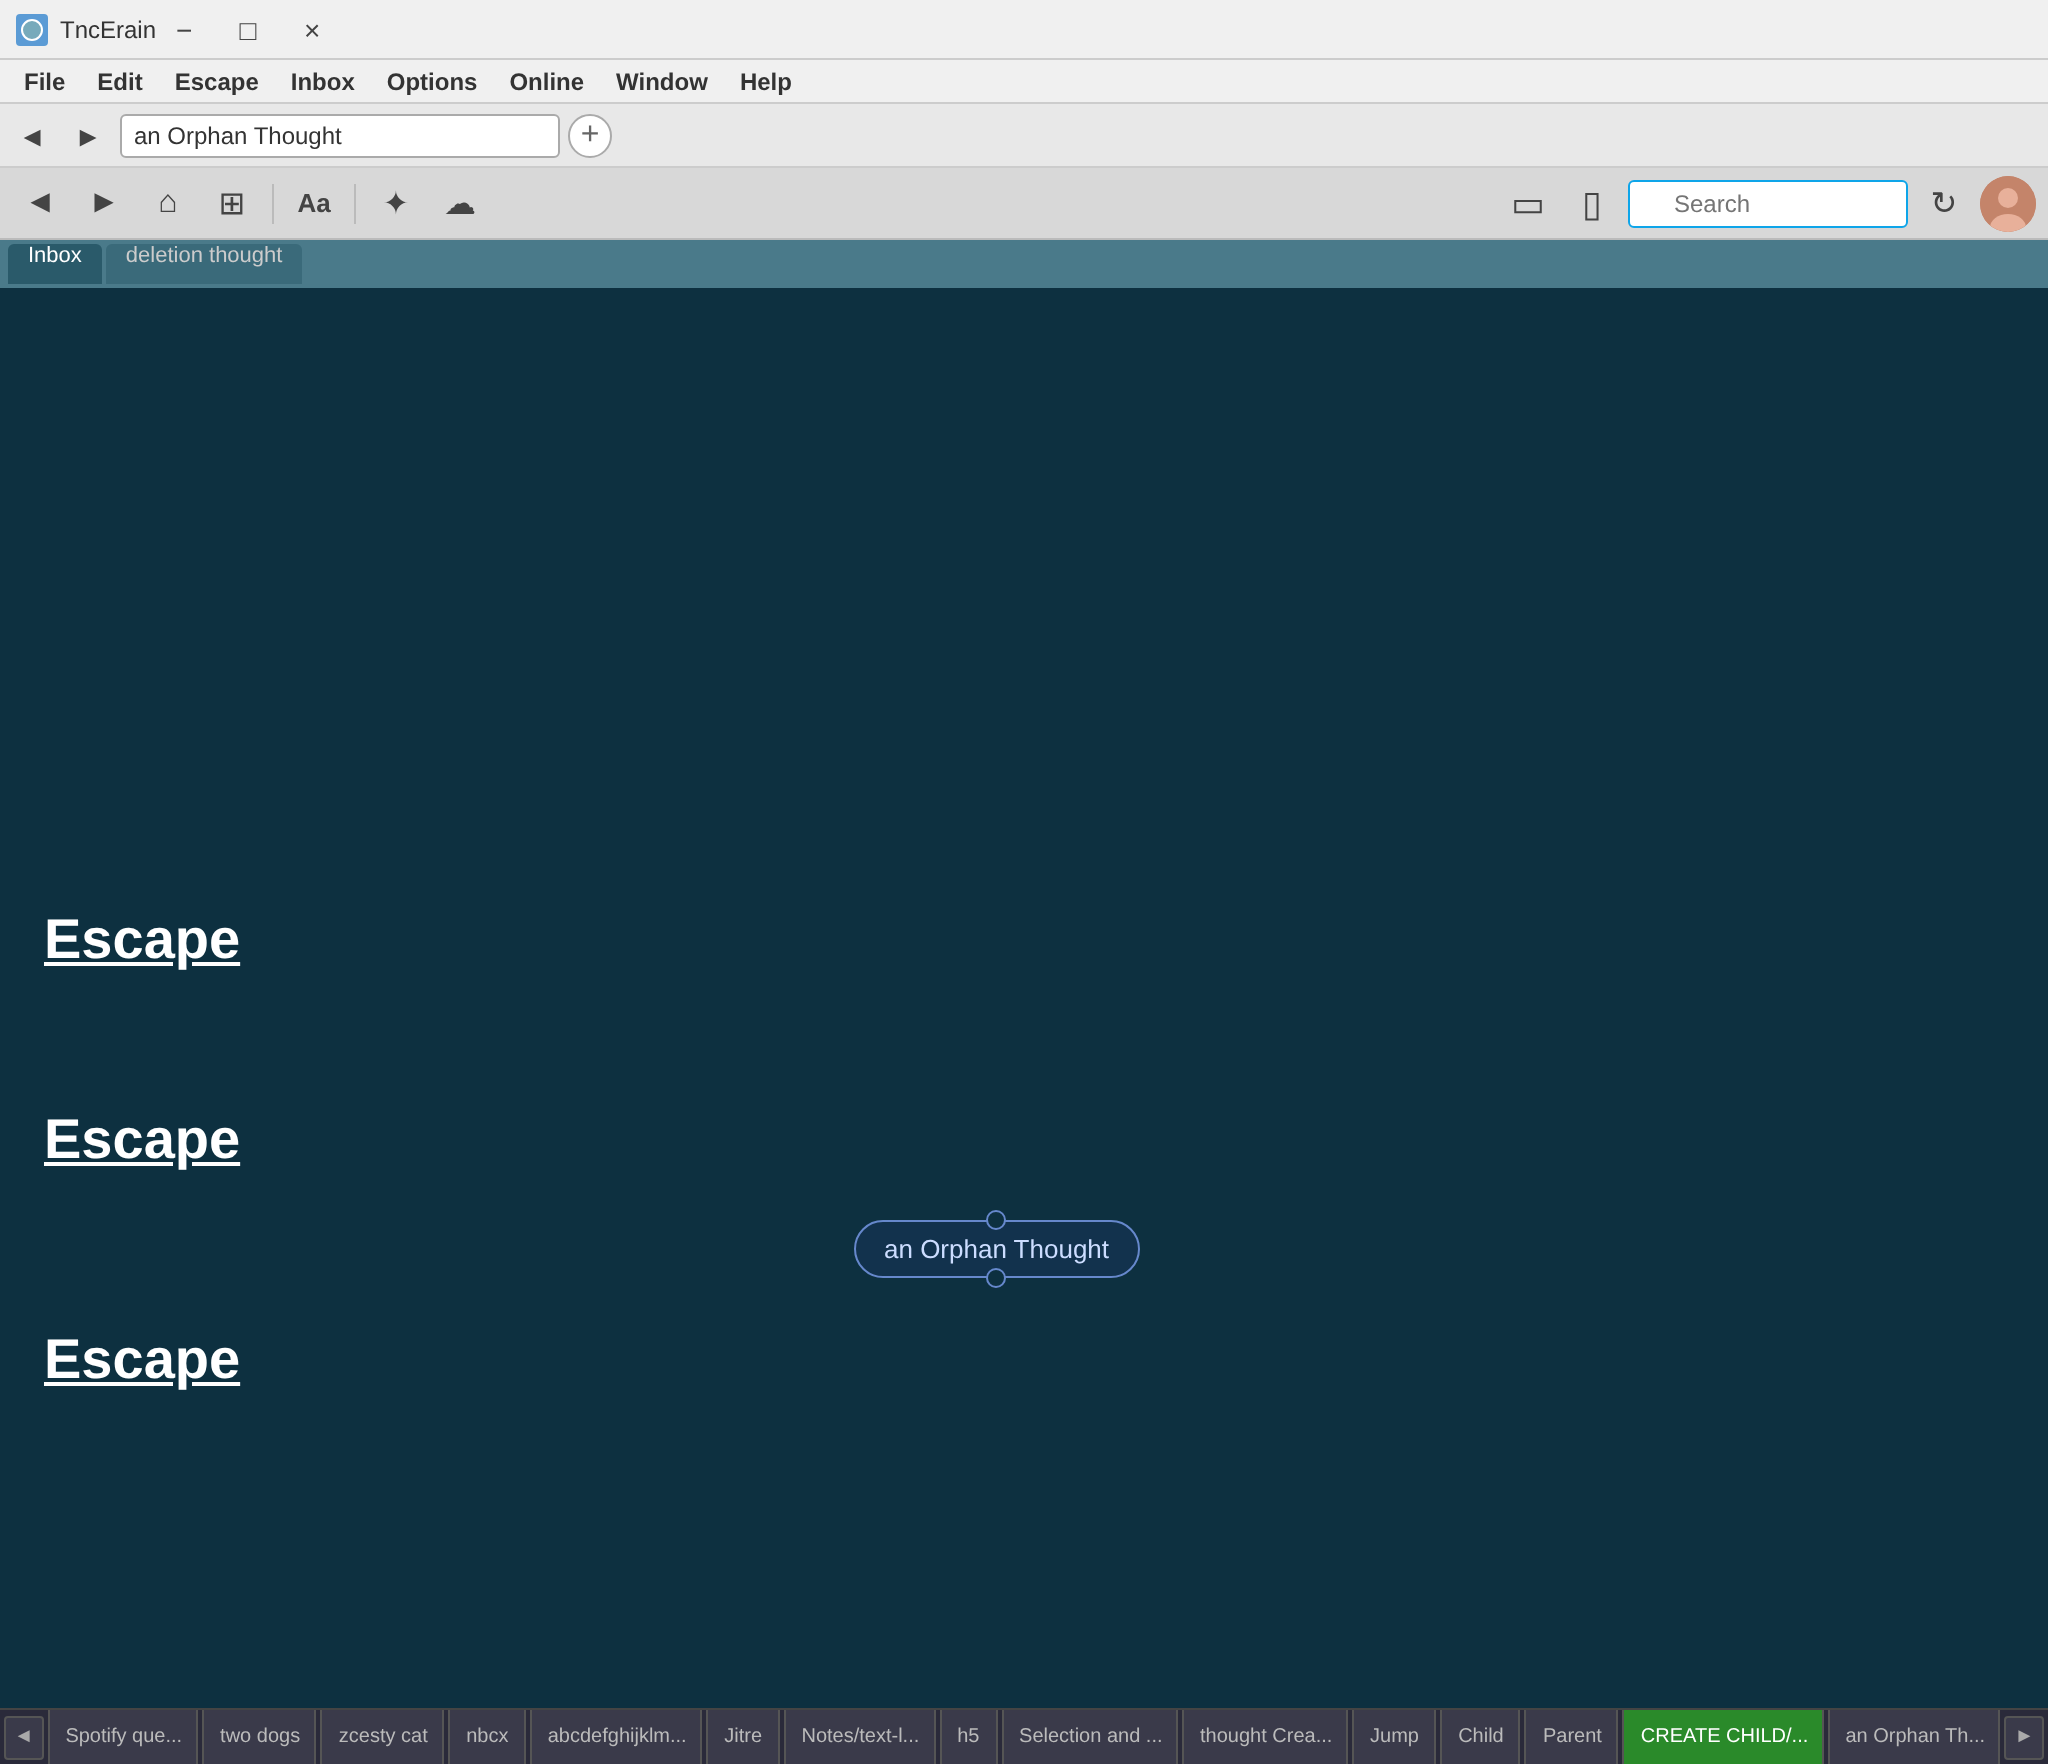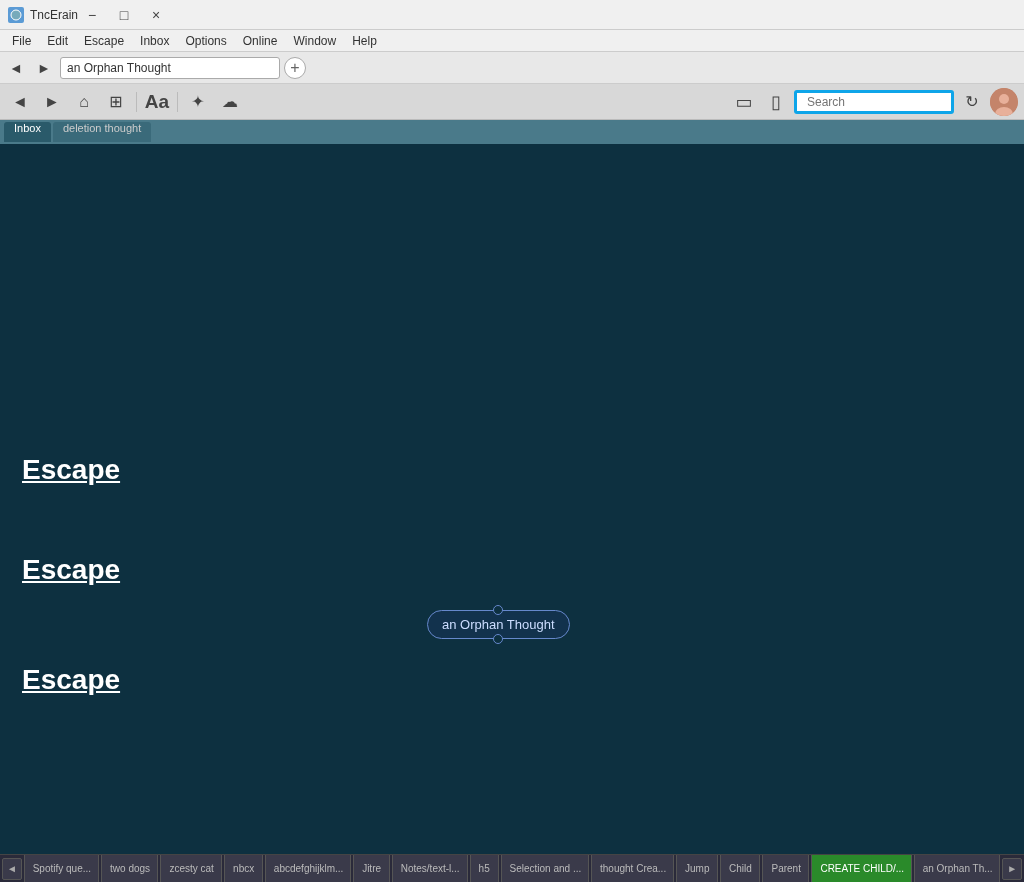--- a/index.html
+++ b/index.html
@@ -46,20 +46,21 @@
     }
 
     
     .menubar {
       height: 22px;
       background: #f0f0f0;
       display: flex;
       align-items: center;
       padding: 0 4px;
       border-bottom: 1px solid #ccc;
+      font-weight: bold;
     }
     .menu-item {
       padding: 2px 8px;
       font-size: 12px;
       cursor: pointer;
       color: #333;
     }
 
     
     .navbar {
@@ -132,24 +133,24 @@
       margin: 0 2px;
     }
     .toolbar-right {
       margin-left: auto;
       display: flex;
       align-items: center;
       gap: 4px;
     }
     .search-box {
       height: 24px;
-      width: 160px;
-      border: 3px solid #0ea5e9;
+      width: 140px;
+      border: 1px solid #0ea5e9;
       border-radius: 3px;
-      padding: 0 10px;
+      padding: 0 22px;
       font-size: 12px;
       background: white;
     }
     .avatar {
       width: 28px; height: 28px;
       border-radius: 50%;
       background: #c4846a;
       overflow: hidden;
       display: flex; align-items: center; justify-content: center;
       font-size: 16px;
@@ -317,21 +318,21 @@
   </div>
   <button class="nav-plus-btn">+</button>
 </div>
 
 <div class="toolbar">
   <button class="toolbar-btn">◄</button>
   <button class="toolbar-btn">►</button>
   <button class="toolbar-btn">⌂</button>
   <button class="toolbar-btn">⊞</button>
   <div class="toolbar-separator"></div>
-  <button class="toolbar-btn" style="font-size:19px;font-weight:bold;">Aa</button>
+  <button class="toolbar-btn" style="font-size:13px;font-weight:bold;">Aa</button>
   <div class="toolbar-separator"></div>
   <button class="toolbar-btn">✦</button>
   <button class="toolbar-btn">☁</button>
 
   <div class="toolbar-right">
     <button class="toolbar-btn" style="font-size:18px;">▭</button>
     <button class="toolbar-btn" style="font-size:18px;">▯</button>
     <input class="search-box" type="text" placeholder="Search" style="">
     <button class="toolbar-btn">↻</button>
     <div class="avatar">

